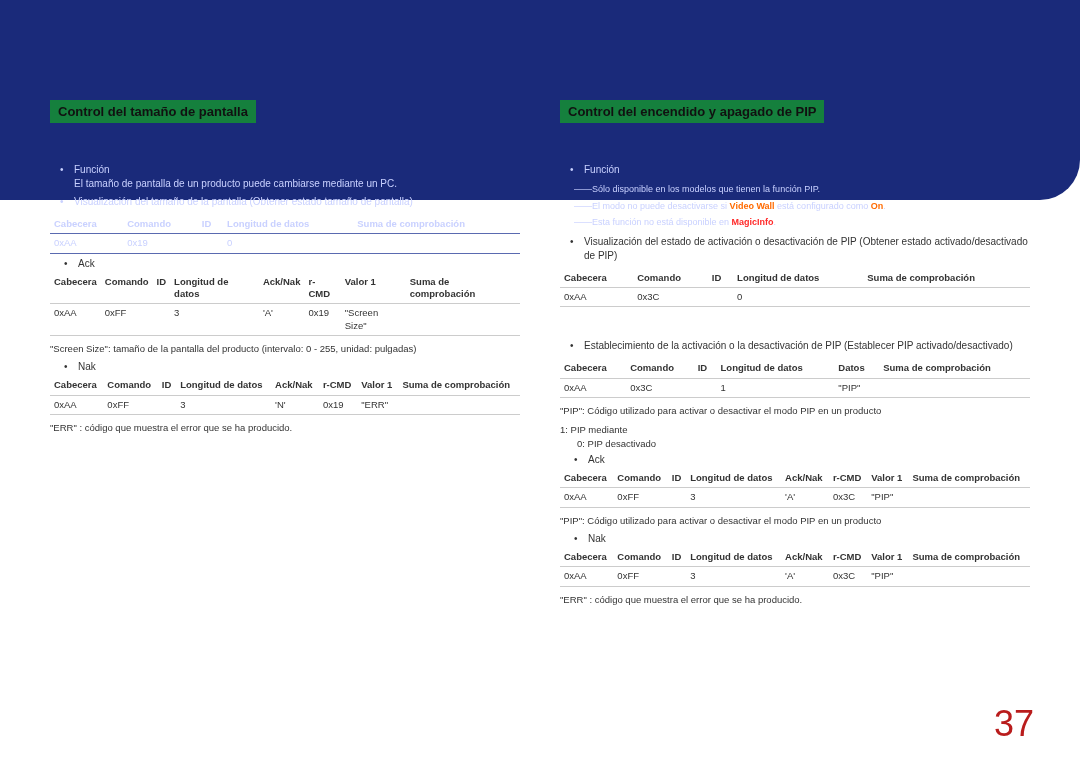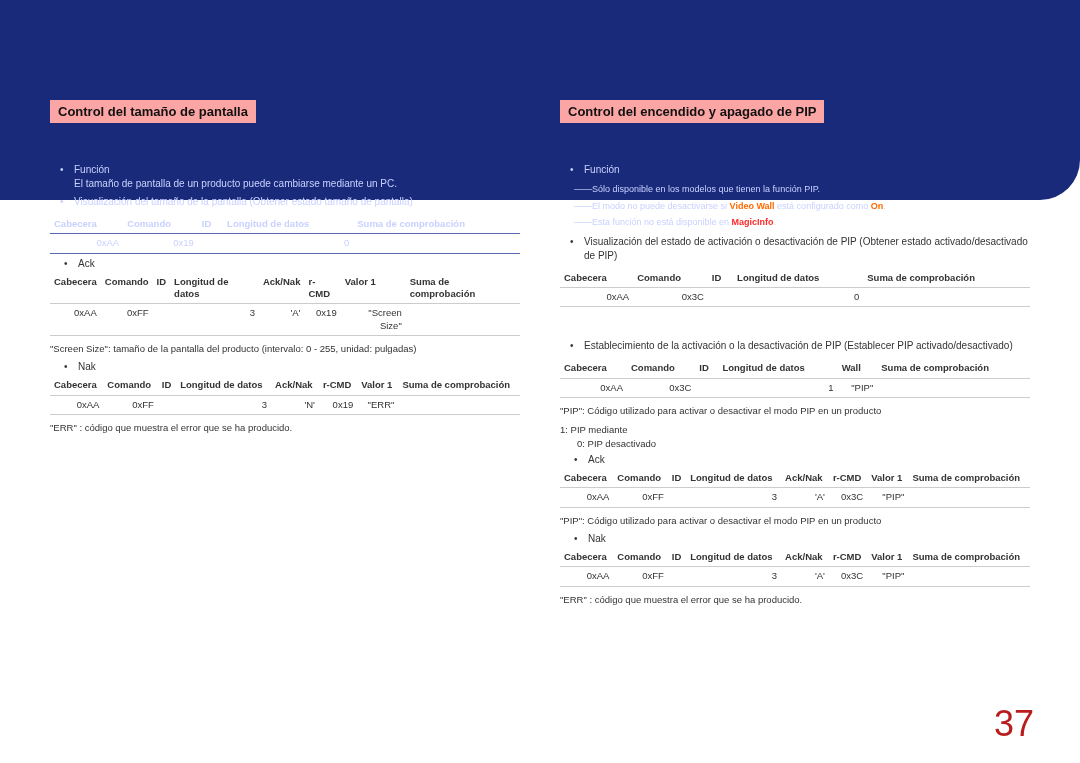--- a/index.html
+++ b/index.html
@@ -23,21 +23,21 @@
   .page {
     position: relative;
     z-index: 1;
     display: flex;
     padding: 100px 50px 20px 50px;
     gap: 40px;
   }
   .col { flex: 1; min-width: 0; }
   .section-title {
     display: inline-block;
-    background: #fca5a5;
+    background: #15803d;
     color: #111;
     font-weight: bold;
     font-size: 13px;
     padding: 4px 8px;
     margin-bottom: 8px;
   }
   .bullet-list { list-style: none; padding-left: 14px; margin-bottom: 6px; margin-top: 32px; }
   .bullet-list > li { position: relative; padding-left: 10px; margin-bottom: 4px; line-height: 1.4; }
   .bullet-list > li::before { content: "•"; position: absolute; left: -4px; }
   .blue-area .bullet-list > li { color: #c9d1ff; }
@@ -51,21 +51,21 @@
     font-size: 9.5px;
     margin: 2px 0 4px 0;
   }
   th, td {
     text-align: left;
     padding: 3px 4px;
     vertical-align: top;
     line-height: 1.3;
   }
   .hdr-row td, .hdr-row th { border-bottom: 1px solid #ccc; margin-top: 30px; }
-  .data-row td { border-bottom: 1px solid #ccc; text-align: right; }
+  .data-row td { border-bottom: 1px solid #ccc; }
   .desc { margin: 6px 0 6px 0; font-size: 9.5px; line-height: 1.4; }
   .sub-bullet { list-style: none; padding-left: 18px; margin: 2px 0 4px 0; }
   .sub-bullet > li { position: relative; padding-left: 10px; margin-bottom: 2px; }
   .sub-bullet > li::before { content: "•"; position: absolute; left: -4px; }
   .pagenum {
     position: absolute;
     bottom: 18px;
     right: 46px;
     font-size: 36px;
     color: #b91c1c;
@@ -225,21 +225,21 @@
       <li>Establecimiento de la activación o la desactivación de PIP (Establecer PIP activado/desactivado)</li>
     </ul>
 
     <table>
       <tbody>
           <tr class="hdr-row">
         <th>Cabecera</th>
         <th>Comando</th>
         <th>ID</th>
         <th>Longitud de datos</th>
-        <th>Wall</th>
+        <th>Datos</th>
         <th>Suma de comprobación</th>
       </tr>
       <tr class="data-row">
         <td>0xAA</td>
         <td>0x3C</td>
         <td></td>
         <td>1</td>
         <td>"PIP"</td>
         <td></td>
       </tr>

